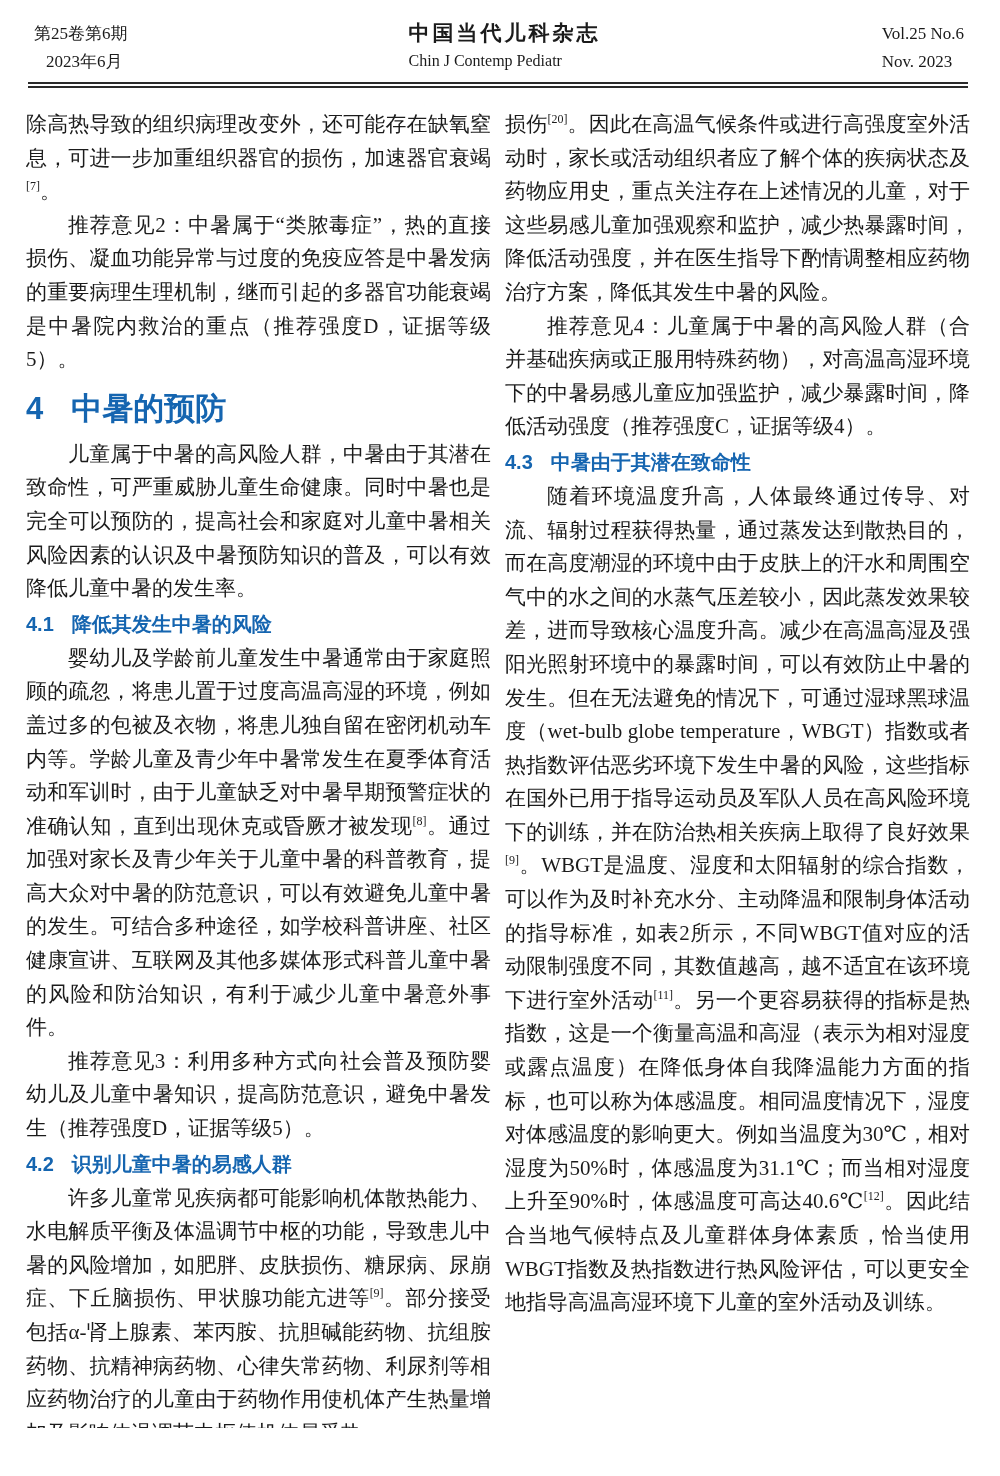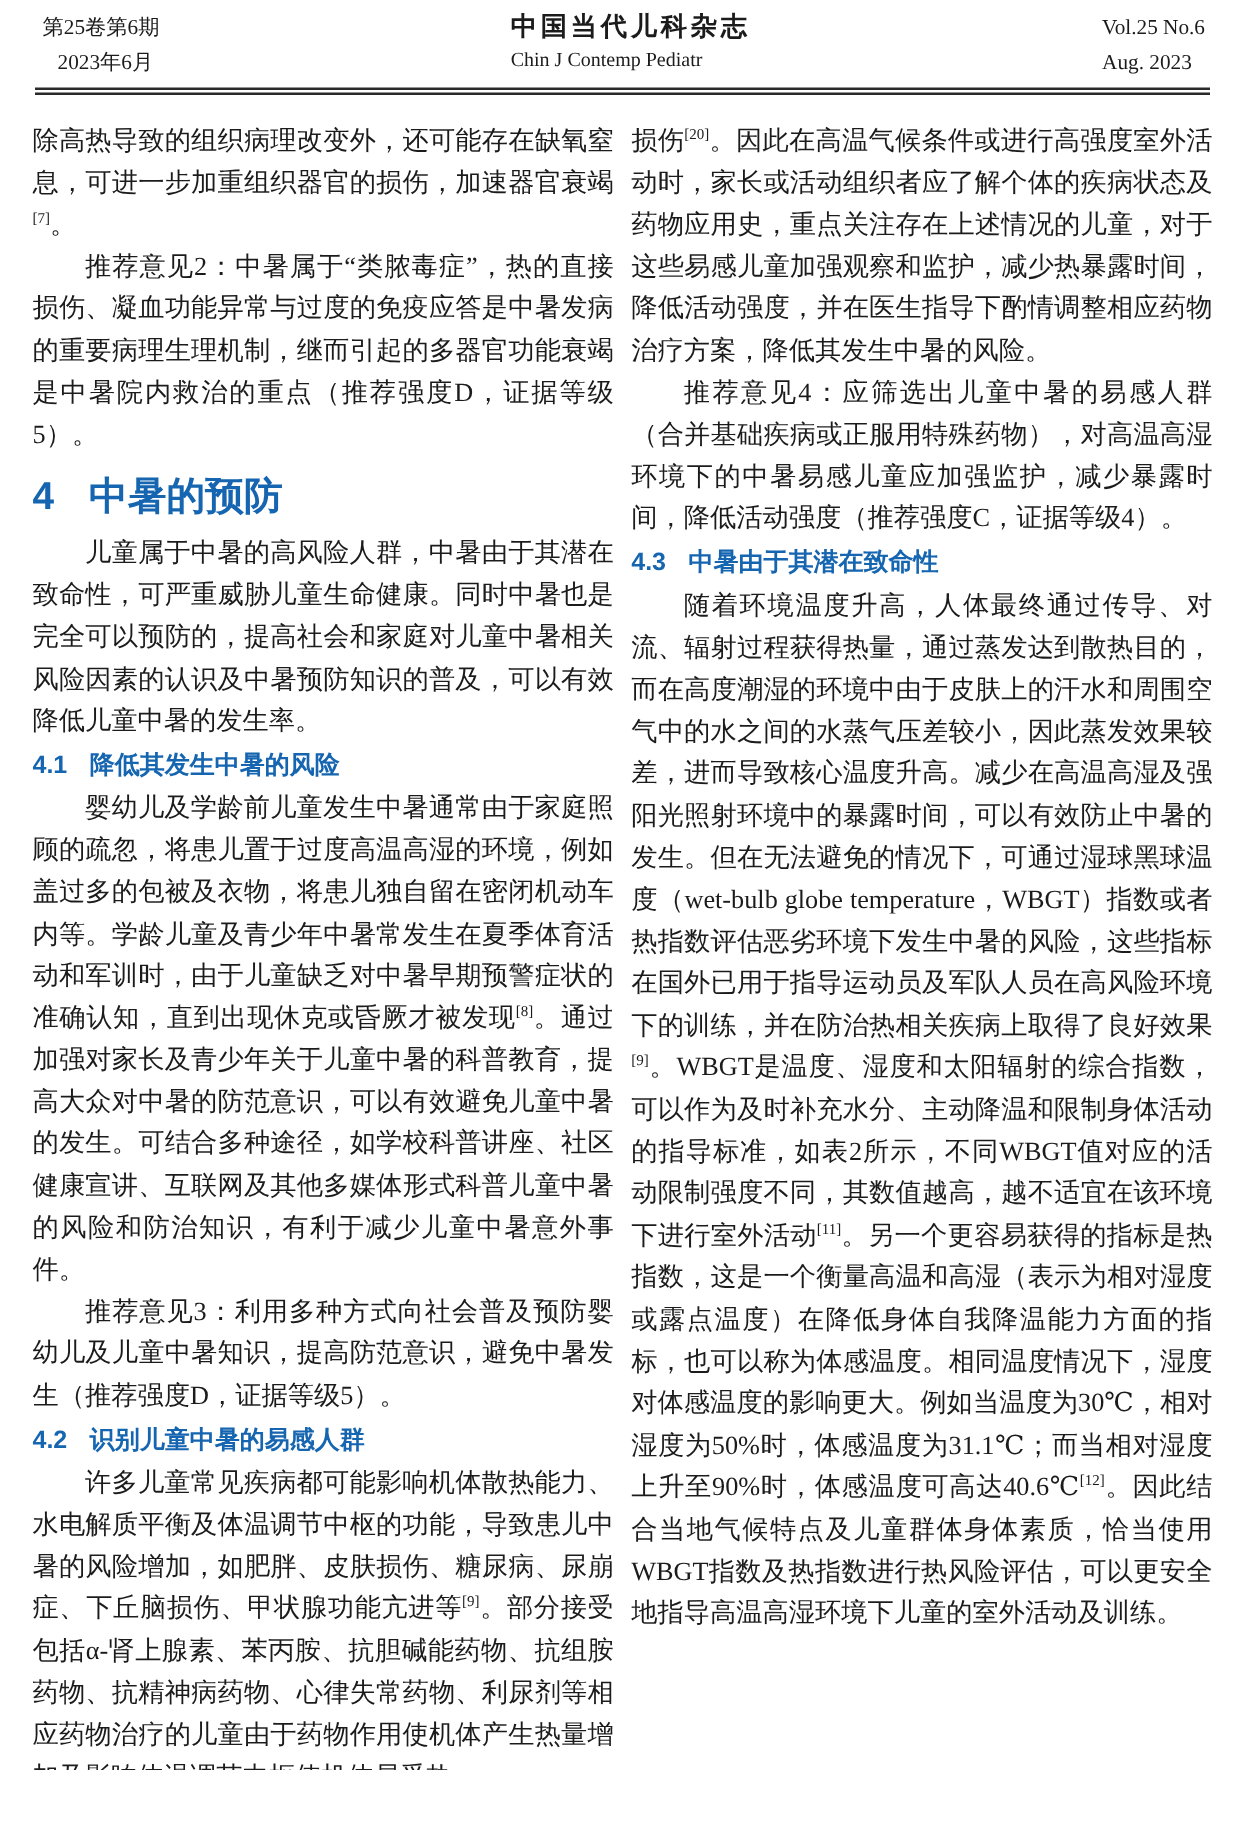--- a/index.html
+++ b/index.html
@@ -3,21 +3,21 @@
 <meta charset="utf-8">
 <style>
   :root { --heading-blue:#1565b0; --body-text:#1b1b1b; --rule:#2a2a2a; }
   * { box-sizing:border-box; }
   html,body { margin:0; padding:0; }
   body {
     width:1000px; height:1476px; background:#ffffff; overflow:hidden;
     font-family:"Liberation Serif","DejaVu Serif",serif;
     color:var(--body-text);
   }
-  .page { width:1000px; height:1476px; padding:4px 30px 0 26px; position:relative; }
+  .page { width:1000px; height:1476px; padding:16px 30px 0 26px; position:relative; }
 
   
   .header {
     display:flex; justify-content:space-between; align-items:flex-start;
     padding:4px 6px 6px 8px;
   }
   .header-left, .header-right { font-size:17px; line-height:28px; white-space:nowrap; }
   .header-left .l2 { padding-left:12px; }
   .header-right { text-align:left;font-family:Liberation Serif, serif; }
   .header-center { text-align:left; }
@@ -61,39 +61,39 @@
     <div class="header-left">
       <div class="l1">第25卷第6期</div>
       <div class="l2">2023年6月</div>
     </div>
     <div class="header-center">
       <div class="journal-title-cn">中国当代儿科杂志</div>
       <div class="journal-title-en">Chin J Contemp Pediatr</div>
     </div>
     <div class="header-right">
       <div class="l1">Vol.25 No.6</div>
-      <div class="l2">Aug. 2023</div>
+      <div class="l2">Nov. 2023</div>
     </div>
   </div>
 
   <div class="double-rule"></div>
 
   <div class="columns">
     <div class="col">
         <p class="para">除高热导致的组织病理改变外，还可能存在缺氧窒息，可进一步加重组织器官的损伤，加速器官衰竭<sup class="ref">[7]</sup>。</p>
         <p class="para indent">推荐意见2：中暑属于“类脓毒症”，热的直接损伤、凝血功能异常与过度的免疫应答是中暑发病的重要病理生理机制，继而引起的多器官功能衰竭是中暑院内救治的重点（推荐强度D，证据等级5）。</p>
         <div class="h1"><span class="hnum">4</span><span class="htitle">中暑的预防</span></div>
         <p class="para indent">儿童属于中暑的高风险人群，中暑由于其潜在致命性，可严重威胁儿童生命健康。同时中暑也是完全可以预防的，提高社会和家庭对儿童中暑相关风险因素的认识及中暑预防知识的普及，可以有效降低儿童中暑的发生率。</p>
         <div class="h2"><span class="hnum">4.1</span><span class="htitle">降低其发生中暑的风险</span></div>
         <p class="para indent">婴幼儿及学龄前儿童发生中暑通常由于家庭照顾的疏忽，将患儿置于过度高温高湿的环境，例如盖过多的包被及衣物，将患儿独自留在密闭机动车内等。学龄儿童及青少年中暑常发生在夏季体育活动和军训时，由于儿童缺乏对中暑早期预警症状的准确认知，直到出现休克或昏厥才被发现<sup class="ref">[8]</sup>。通过加强对家长及青少年关于儿童中暑的科普教育，提高大众对中暑的防范意识，可以有效避免儿童中暑的发生。可结合多种途径，如学校科普讲座、社区健康宣讲、互联网及其他多媒体形式科普儿童中暑的风险和防治知识，有利于减少儿童中暑意外事件。</p>
         <p class="para indent">推荐意见3：利用多种方式向社会普及预防婴幼儿及儿童中暑知识，提高防范意识，避免中暑发生（推荐强度D，证据等级5）。</p>
         <div class="h2"><span class="hnum">4.2</span><span class="htitle">识别儿童中暑的易感人群</span></div>
         <p class="para indent">许多儿童常见疾病都可能影响机体散热能力、水电解质平衡及体温调节中枢的功能，导致患儿中暑的风险增加，如肥胖、皮肤损伤、糖尿病、尿崩症、下丘脑损伤、甲状腺功能亢进等<sup class="ref">[9]</sup>。部分接受包括α-肾上腺素、苯丙胺、抗胆碱能药物、抗组胺药物、抗精神病药物、心律失常药物、利尿剂等相应药物治疗的儿童由于药物作用使机体产生热量增加及影响体温调节中枢使机体易受热</p>
       </div>
     <div class="col">
         <p class="para">损伤<sup class="ref">[20]</sup>。因此在高温气候条件或进行高强度室外活动时，家长或活动组织者应了解个体的疾病状态及药物应用史，重点关注存在上述情况的儿童，对于这些易感儿童加强观察和监护，减少热暴露时间，降低活动强度，并在医生指导下酌情调整相应药物治疗方案，降低其发生中暑的风险。</p>
-        <p class="para indent">推荐意见4：应筛选出儿童中暑的易感人群（合并基础疾病或正服用特殊药物），对高温高湿环境下的中暑易感儿童应加强监护，减少暴露时间，降低活动强度（推荐强度C，证据等级4）。</p>
+        <p class="para indent">推荐意见4：儿童属于中暑的高风险人群（合并基础疾病或正服用特殊药物），对高温高湿环境下的中暑易感儿童应加强监护，减少暴露时间，降低活动强度（推荐强度C，证据等级4）。</p>
         <div class="h2"><span class="hnum">4.3</span><span class="htitle">中暑由于其潜在致命性</span></div>
         <p class="para indent">随着环境温度升高，人体最终通过传导、对流、辐射过程获得热量，通过蒸发达到散热目的，而在高度潮湿的环境中由于皮肤上的汗水和周围空气中的水之间的水蒸气压差较小，因此蒸发效果较差，进而导致核心温度升高。减少在高温高湿及强阳光照射环境中的暴露时间，可以有效防止中暑的发生。但在无法避免的情况下，可通过湿球黑球温度（wet-bulb globe temperature，WBGT）指数或者热指数评估恶劣环境下发生中暑的风险，这些指标在国外已用于指导运动员及军队人员在高风险环境下的训练，并在防治热相关疾病上取得了良好效果<sup class="ref">[9]</sup>。WBGT是温度、湿度和太阳辐射的综合指数，可以作为及时补充水分、主动降温和限制身体活动的指导标准，如表2所示，不同WBGT值对应的活动限制强度不同，其数值越高，越不适宜在该环境下进行室外活动<sup class="ref">[11]</sup>。另一个更容易获得的指标是热指数，这是一个衡量高温和高湿（表示为相对湿度或露点温度）在降低身体自我降温能力方面的指标，也可以称为体感温度。相同温度情况下，湿度对体感温度的影响更大。例如当温度为30℃，相对湿度为50%时，体感温度为31.1℃；而当相对湿度上升至90%时，体感温度可高达40.6℃<sup class="ref">[12]</sup>。因此结合当地气候特点及儿童群体身体素质，恰当使用WBGT指数及热指数进行热风险评估，可以更安全地指导高温高湿环境下儿童的室外活动及训练。</p>
       </div>
   </div>
 
 </div>
 
 </body></html>

